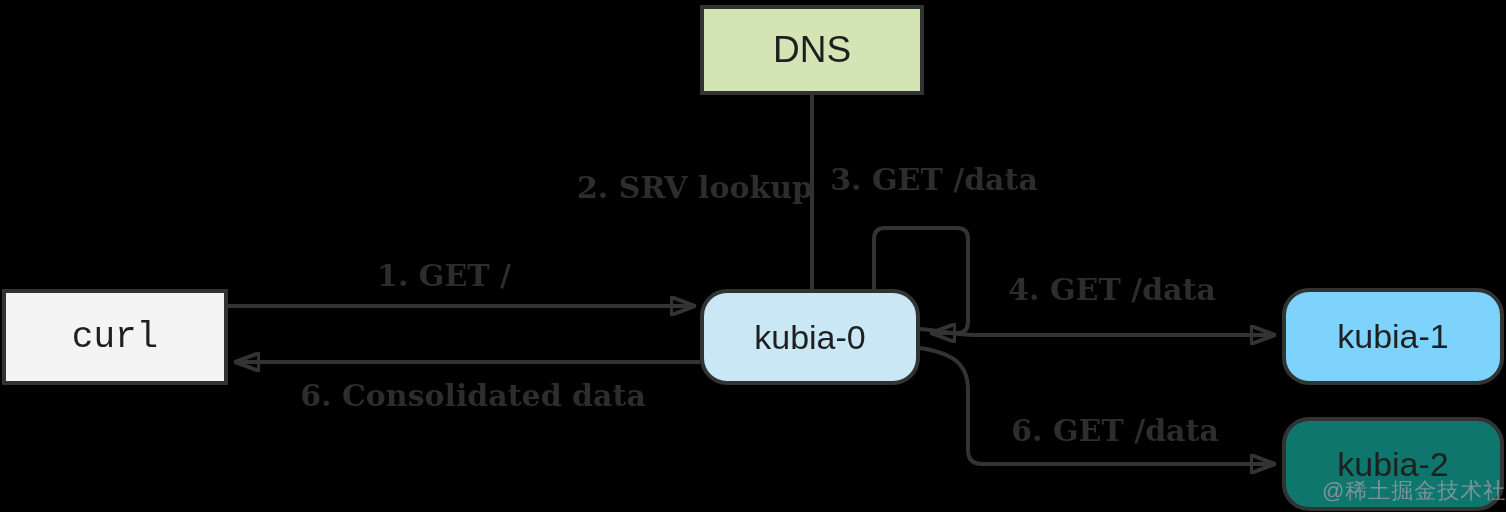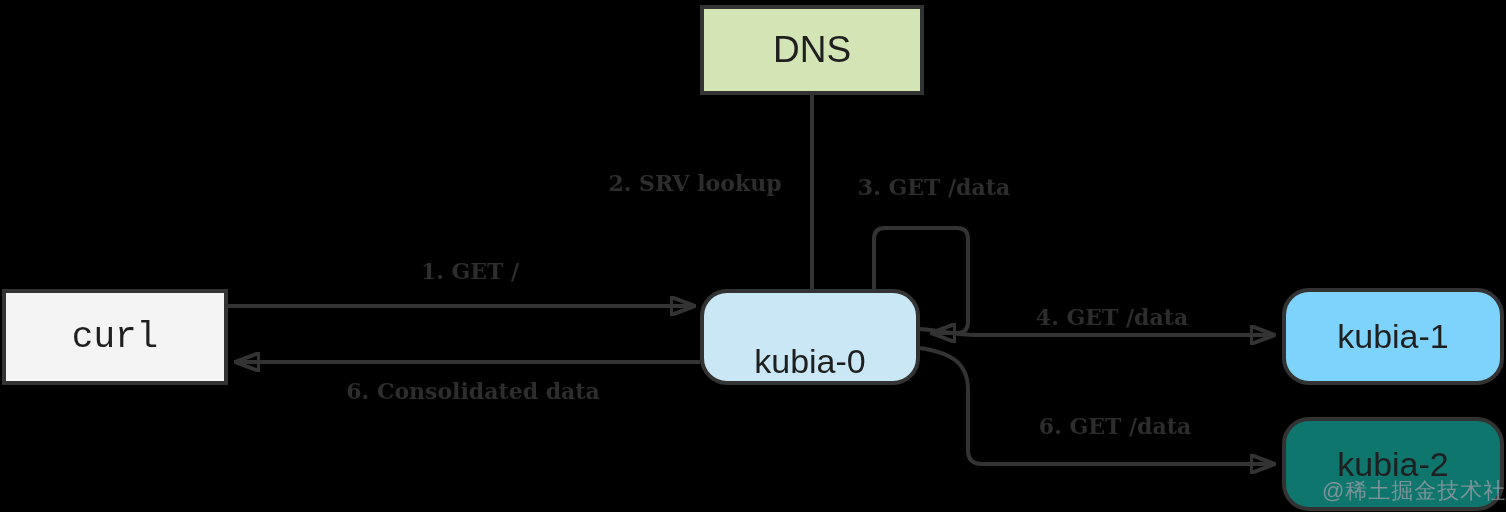--- a/index.html
+++ b/index.html
@@ -30,37 +30,37 @@
     border:4px solid var(--node_border);
     box-sizing:border-box;
     color:var(--node_text);
   }
   .node-dns{left:700px;top:5px;width:224px;height:90px;font-size:37px;}
   .node-curl{
     left:2px;top:289px;width:226px;height:96px;
     font-family:"Liberation Mono", monospace;font-size:36px;
   }
   .node-rounded{border-radius:27px;font-size:34px;}
-  .node-k0{left:700px;top:289px;width:220px;height:96px;align-items:flex-end;}
+  .node-k0{left:700px;top:289px;width:220px;height:96px;}
   .node-k1{left:1282px;top:288px;width:222px;height:97px;}
   .node-k2{left:1282px;top:417px;width:222px;height:94px;}
   .edge-label{
     position:absolute;
     transform:translateX(-50%);
     font-family:"DejaVu Serif", serif;
     font-weight:700;
-    font-size:22px;
+    font-size:30px;
     line-height:1.2;
     white-space:nowrap;
     color:var(--label_text);
   }
-  .el-1{left:470px;top:258px;}
+  .el-1{left:444px;top:258px;}
   .el-2{left:695px;top:170px;}
-  .el-3{left:934px;top:174px;}
-  .el-4{left:1112px;top:304px;}
+  .el-3{left:934px;top:162px;}
+  .el-4{left:1112px;top:272px;}
   .el-5{left:1115px;top:413px;}
   .el-6{left:473px;top:378px;text-align:center;}
   .watermark{
     position:absolute;
     left:1322px;top:476px;
     font-size:22px;
     letter-spacing:1px;
     color:var(--watermark_color);
     opacity:0.85;
     white-space:nowrap;

